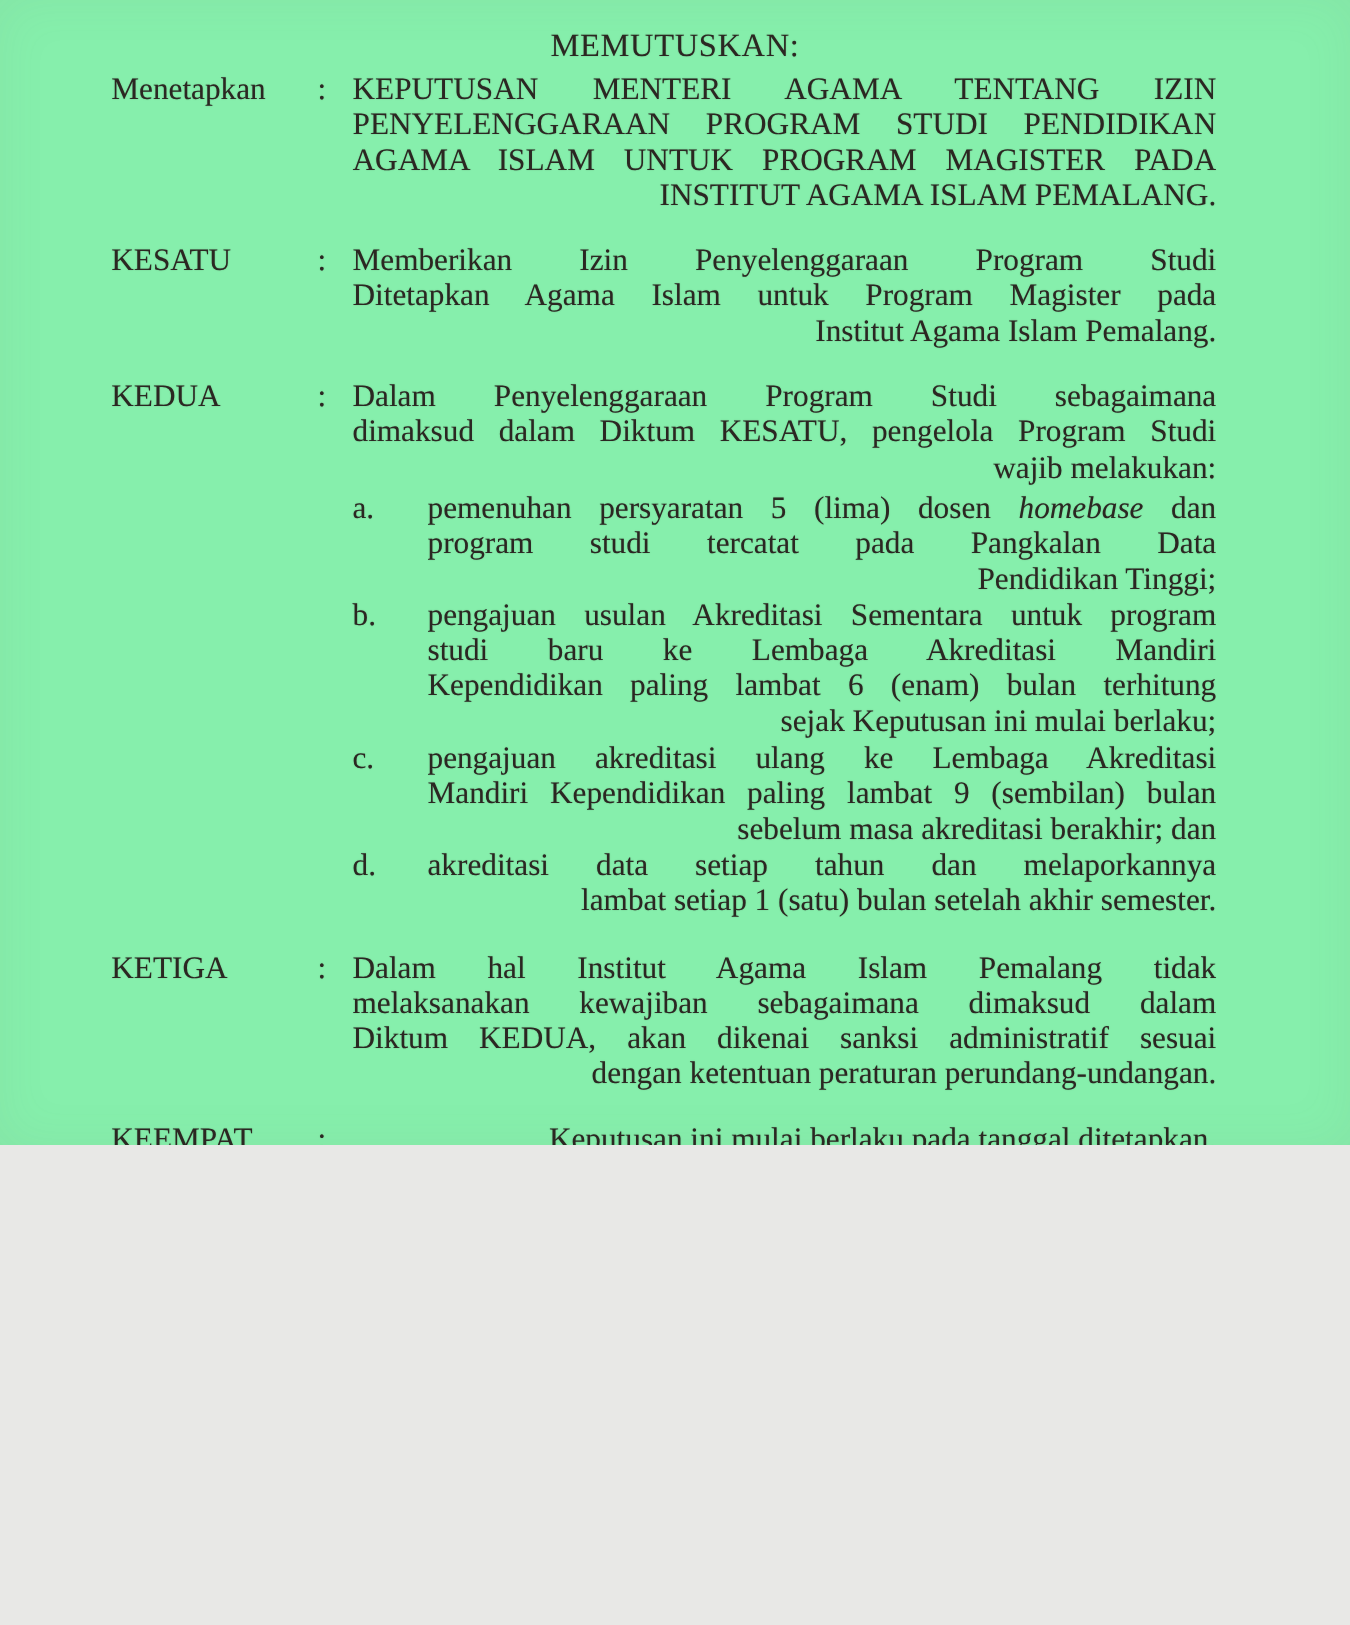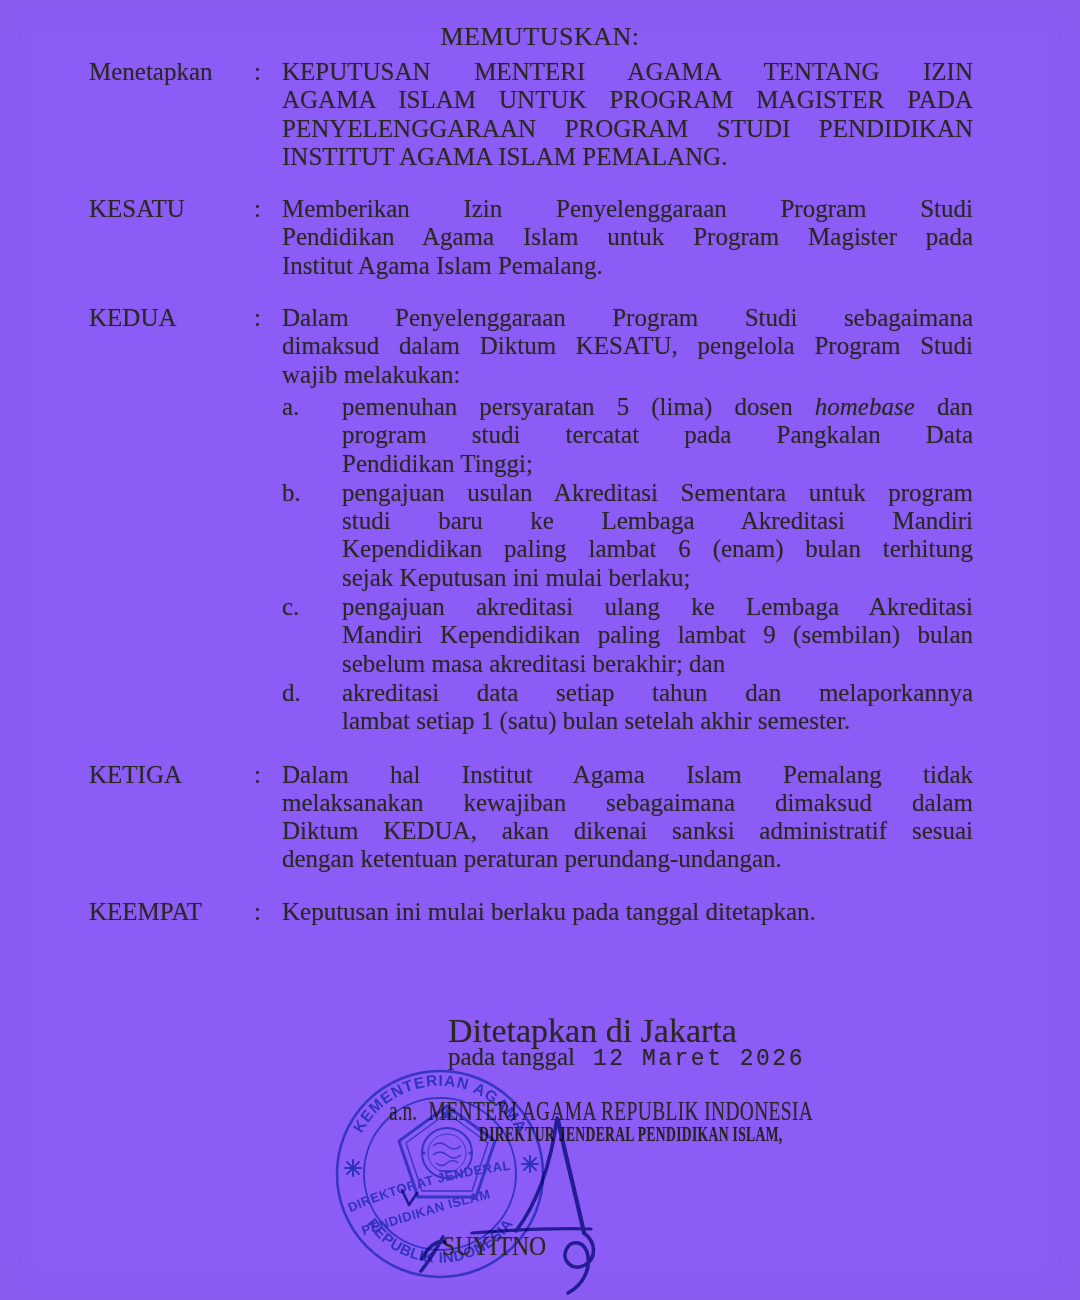--- a/index.html
+++ b/index.html
@@ -1,20 +1,20 @@
 <!DOCTYPE html>
 <html><head>
 <meta charset="utf-8">
 <style>
   html,body{margin:0;padding:0;background:#e8e8e6;}
   .page{
     position:relative;
-    width:1080px;height:1300px;
+    width:1080px;height:916px;
     margin:0 auto;
-    background:#8b5cf6;
+    background:#86efac;
     overflow:hidden;
     font-family:"Liberation Serif", serif;
     color:#2b2722;
     box-shadow:inset 0 0 40px rgba(120,115,105,0.08);
   }
   .page *{box-sizing:border-box;}
   .doc-heading{
     padding-top:22px;
     text-align:center;
     font-size:26px;
@@ -31,21 +31,21 @@
     display:grid;
     grid-template-columns:165px 28px 1fr;
     margin-bottom:24px;
     font-size:25px;
     line-height:28.3px;
   }
   .clause-label{white-space:nowrap;}
   .clause-colon{}
   .clause-body{}
   .j-line{text-align:justify;text-align-last:justify;overflow:hidden;white-space:nowrap;}
-  .l-line{text-align:left;}
+  .l-line{text-align:right;}
   .sub-items{margin-top:4px;}
   .sub-item{
     display:grid;
     grid-template-columns:60px 1fr;
     margin-bottom:1px;
   }
   .closing-line{
     position:absolute;
     white-space:nowrap;
     text-shadow:0 0 1px rgba(43,39,34,0.35);
@@ -100,31 +100,31 @@
 <div class="page">
 
   <div class="doc-heading">MEMUTUSKAN:</div>
 
   <div class="content" id="clauses">
       <div class="clause">
         <div class="clause-label">Menetapkan</div>
         <div class="clause-colon">:</div>
         <div class="clause-body">
           <div class="j-line">KEPUTUSAN MENTERI AGAMA TENTANG IZIN</div>
+          <div class="j-line">PENYELENGGARAAN PROGRAM STUDI PENDIDIKAN</div>
           <div class="j-line">AGAMA ISLAM UNTUK PROGRAM MAGISTER PADA</div>
-          <div class="j-line">PENYELENGGARAAN PROGRAM STUDI PENDIDIKAN</div>
           <div class="l-line">INSTITUT AGAMA ISLAM PEMALANG.</div>
         </div>
       </div>
       <div class="clause">
         <div class="clause-label">KESATU</div>
         <div class="clause-colon">:</div>
         <div class="clause-body">
           <div class="j-line">Memberikan Izin Penyelenggaraan Program Studi</div>
-          <div class="j-line">Pendidikan Agama Islam untuk Program Magister pada</div>
+          <div class="j-line">Ditetapkan Agama Islam untuk Program Magister pada</div>
           <div class="l-line">Institut Agama Islam Pemalang.</div>
         </div>
       </div>
       <div class="clause">
         <div class="clause-label">KEDUA</div>
         <div class="clause-colon">:</div>
         <div class="clause-body">
           <div class="j-line">Dalam Penyelenggaraan Program Studi sebagaimana</div>
           <div class="j-line">dimaksud dalam Diktum KESATU, pengelola Program Studi</div>
           <div class="l-line">wajib melakukan:</div>

